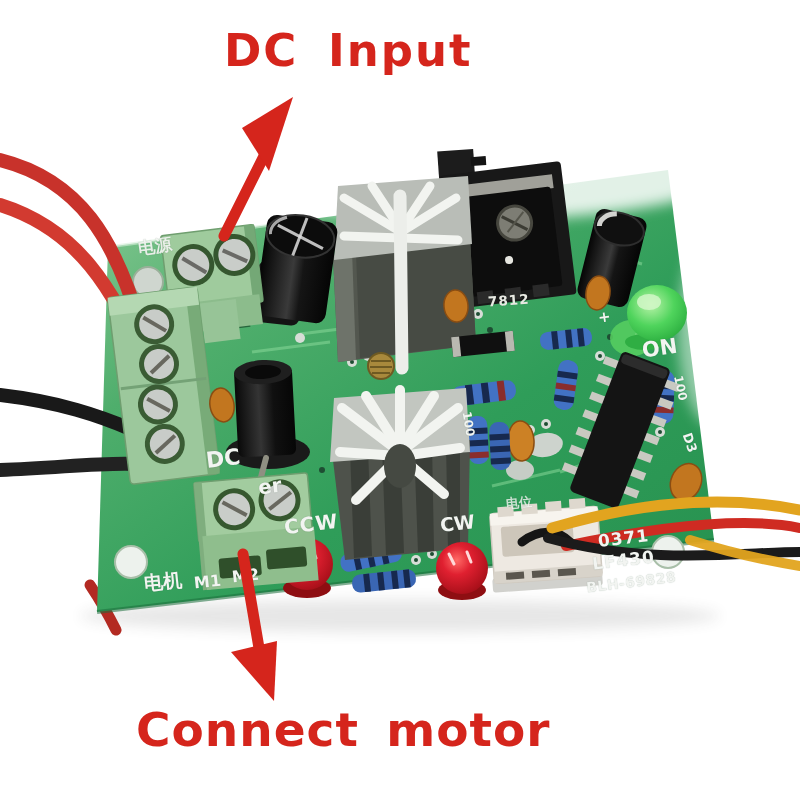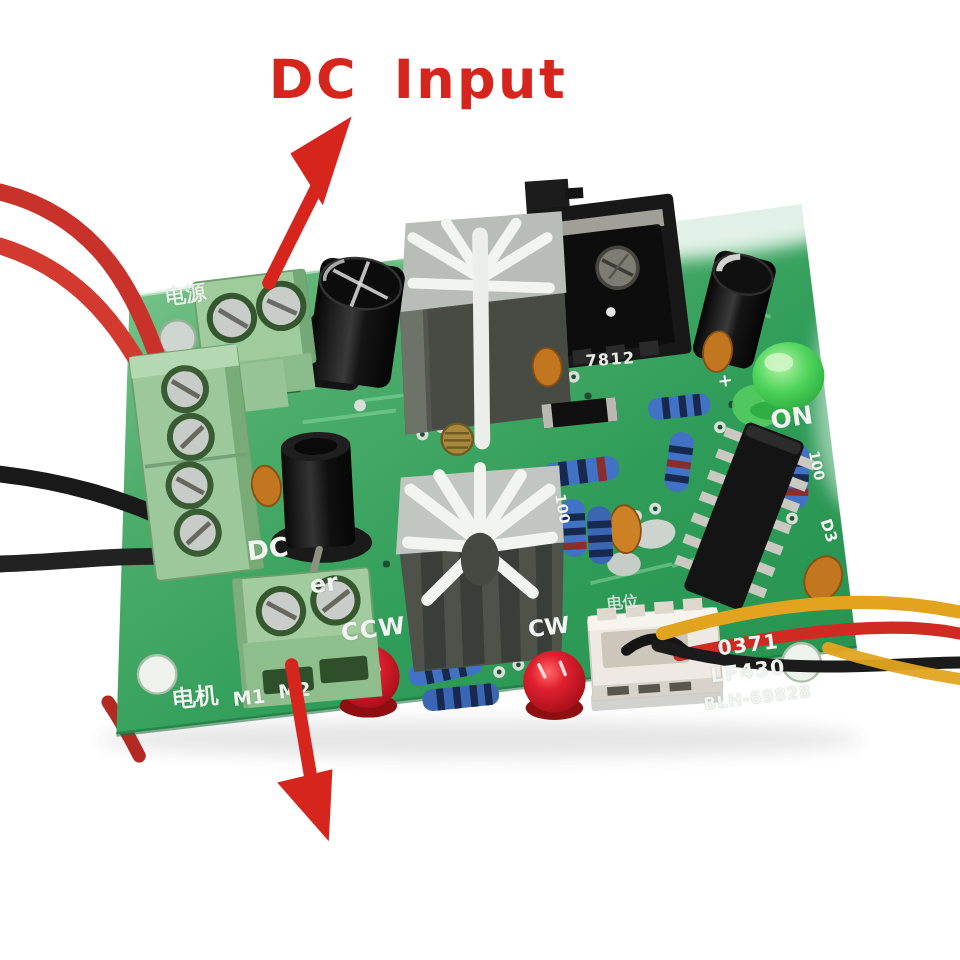--- a/index.html
+++ b/index.html
@@ -408,21 +408,22 @@
 <span class="txt silk" style="left:598px;top:310px;font-size:15px;transform:rotate(-8deg);">+</span>
 <span class="txt silk" style="left:488px;top:294px;font-size:13.5px;transform:rotate(-4deg);letter-spacing:1px;color:#e9e9e3;">7812</span>
 <span class="txt silk" style="left:456px;top:418px;font-size:12px;transform:rotate(80deg);">100</span>
 <span class="txt silk" style="left:668px;top:382px;font-size:12px;transform:rotate(78deg);">100</span>
 <span class="txt silk" style="left:680px;top:436px;font-size:13px;transform:rotate(72deg);">D3</span>
 <span class="txt silk" style="left:598px;top:530px;font-size:17px;transform:rotate(-7deg);letter-spacing:1px;">0371</span>
 <span class="txt silk" style="left:592px;top:552px;font-size:17px;transform:rotate(-7deg);letter-spacing:1px;">LF430</span>
 <span class="txt silk" style="left:586px;top:575px;font-size:14px;transform:rotate(-7deg);letter-spacing:.5px;">BLH-69828</span>
 <span class="txt silk" style="left:506px;top:496px;font-size:13px;transform:rotate(-6deg);opacity:.8;">电位</span>
 
-<span class="txt annot" style="left:224px;top:44px;font-size:45px;word-spacing:12px;">DC Input</span>
+<span class="txt annot" style="left:224px;top:28px;font-size:45px;word-spacing:12px;">DC Input</span>
+<span class="txt annot" style="left:136px;top:706px;font-size:47px;word-spacing:10px;letter-spacing:1px;">Connect motor</span>
 
 <svg id="arrows" width="800" height="800" viewBox="0 0 800 800" style="pointer-events:none;">
   <g>
     <path d="M224,236 L266,152" stroke="#d5251c" stroke-width="11" fill="none" stroke-linecap="round"></path>
     <polygon points="293,97 242,128 269,171" fill="#d5251c"></polygon>
   </g>
   <g>
     <path d="M243,554 L259,648" stroke="#d5251c" stroke-width="11" fill="none" stroke-linecap="round"></path>
     <polygon points="274,701 231,652 277,641" fill="#d5251c"></polygon>
   </g>

